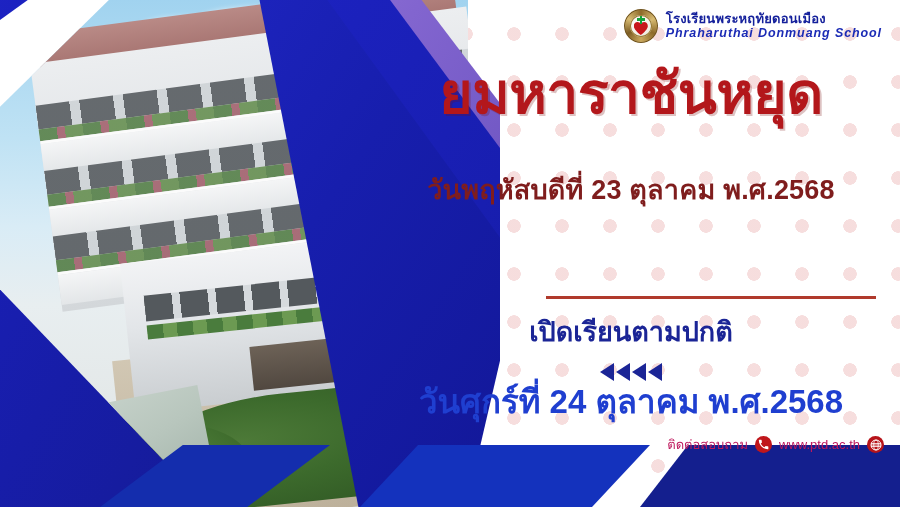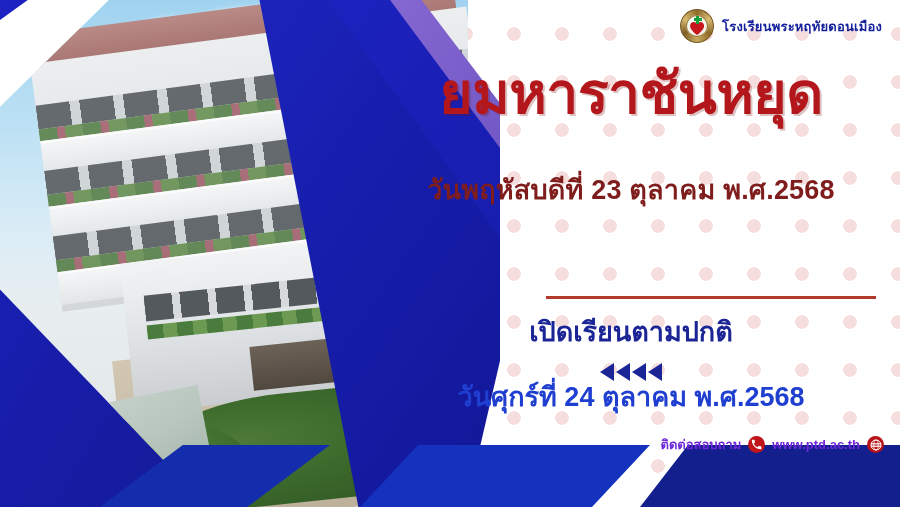--- a/index.html
+++ b/index.html
@@ -256,28 +256,28 @@
     font-size:27px;font-weight:700;color:#1b2596;
     display:flex;align-items:center;justify-content:center;gap:10px;flex-direction:column;
   }
   .arrows{display:inline-flex;gap:2px;}
   .arrows i{
     width:14px;height:18px;display:inline-block;background:#1b2596;
     clip-path:polygon(100% 0%, 100% 100%, 0% 50%);
   }
   .dateline{
     position:absolute;left:0;right:18px;top:375px;
-    font-size:27px;font-weight:700;color:#1f3fd0;
+    font-size:33px;font-weight:700;color:#1f3fd0;
   }
 
   
   .contact{
     position:absolute;left:0;right:16px;top:434px;
     display:flex;align-items:center;justify-content:flex-end;gap:7px;
-    font-size:13px;color:#6d28d9;font-weight:700;
+    font-size:13px;color:#be185d;font-weight:400;
   }
   .ico{
     width:17px;height:17px;border-radius:50%;
     display:inline-flex;align-items:center;justify-content:center;
     background:#c0161b;color:#fff;font-size:10px;line-height:1;
     flex:0 0 17px;
   }
   .ico.globe{background:#b7141a;}
   .ico svg{display:block;}
 </style>
@@ -343,20 +343,21 @@
     <div class="brand">
       <div class="crest">
         <div class="inner">
           <div class="heart"></div>
           <div class="cross-v"></div>
           <div class="cross-h"></div>
         </div>
       </div>
       <div class="brand-lines">
         <div class="brand-th">โรงเรียนพระหฤทัยดอนเมือง</div>
+        <div class="brand-en">Phraharuthai  Donmuang  School</div>
       </div>
     </div>
 
     <div class="headline">ยมหาราชันหยุด</div>
 
     <div class="subline">วันพฤหัสบดีที่ 23 ตุลาคม พ.ศ.2568</div>
 
 
     <div class="rule"></div>
 

